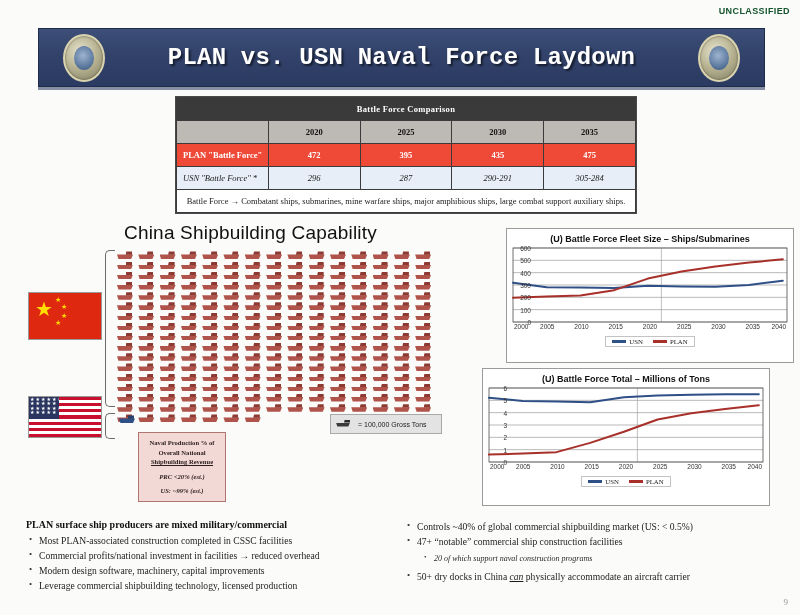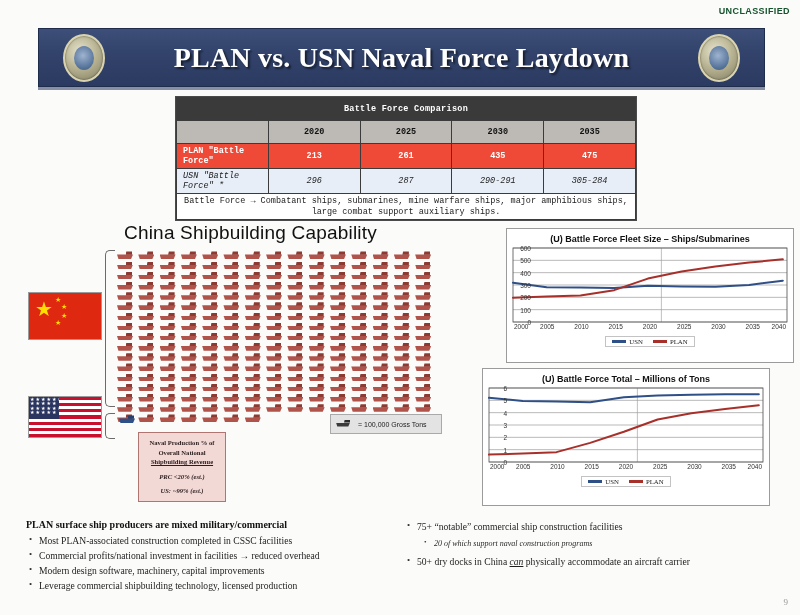--- a/index.html
+++ b/index.html
@@ -21,22 +21,22 @@
 
   
   .banner{
     position:absolute;left:38px;top:28px;width:725px;height:57px;
     background:linear-gradient(180deg,#3d4f78 0%,#32426a 45%,#2b3a61 100%);
     border:1px solid #202c4b;
     box-shadow:0 3px 0 rgba(40,55,95,.55);
     display:flex;align-items:center;justify-content:center;
   }
   .banner-title{
-    font-family:Liberation Serif, serif;
-    font-weight:bold;font-size:28px;color:#ffffff;
+    font-family:Liberation Mono, monospace;
+    font-weight:bold;font-size:24px;color:#ffffff;
     text-shadow:2px 2px 2px rgba(0,0,0,.55);
     letter-spacing:.2px;white-space:nowrap;
   }
   .seal{
     position:absolute;top:50%;transform:translateY(-50%);
     width:38px;height:44px;border-radius:50%;
     background:radial-gradient(circle at 40% 35%,#e8e4cf 0%,#b9b594 45%,#7e7a5e 100%);
     border:2px solid #d9d3b0;
     box-shadow:0 0 2px rgba(0,0,0,.6) inset;
   }
@@ -46,21 +46,21 @@
     border-radius:50%;
     background:radial-gradient(circle at 45% 40%,#9fb4cf 0%,#5d7aa0 60%,#3a5475 100%);
   }
   .seal-left{left:24px;}
   .seal-right{right:24px;}
 
   
   .table-wrap{
     position:absolute;left:175px;top:96px;width:460px;
     border:1px solid #4a4a4a;background:#0ea5e9;
-    font-family:Liberation Mono, monospace;
+    font-family:Liberation Serif, serif;
   }
   table.cmp{border-collapse:collapse;width:100%;table-layout:fixed;}
   table.cmp td,table.cmp th{
     border:1px solid #3b3b3b;padding:2px 4px;
     font-size:8.5px;text-align:center;height:18px;
   }
   .cmp-title{
     background:#3a3a3a;color:#fff;font-weight:bold;font-size:9px;
     letter-spacing:.3px;height:15px;
   }
@@ -257,22 +257,22 @@
       </tr>
       <tr>
         <td class="hdr-blank col-label"></td>
         <td class="hdr-year">2020</td>
         <td class="hdr-year">2025</td>
         <td class="hdr-year">2030</td>
         <td class="hdr-year">2035</td>
       </tr>
       <tr class="row-plan">
         <td class="rowlabel">PLAN "Battle Force"</td>
-        <td>213</td>
-        <td>261</td>
+        <td>472</td>
+        <td>395</td>
         <td>435</td>
         <td>475</td>
       </tr>
       <tr class="row-usn">
         <td class="rowlabel">USN "Battle Force" *</td>
         <td>296</td>
         <td>287</td>
         <td>290-291</td>
         <td>305-284</td>
       </tr>
@@ -678,21 +678,22 @@
     <ul class="btm">
       <li>Most PLAN-associated construction completed in CSSC facilities</li>
       <li>Commercial profits/national investment in facilities → reduced overhead</li>
       <li>Modern design software, machinery, capital improvements</li>
       <li>Leverage commercial shipbuilding technology, licensed production</li>
     </ul>
   </div>
 
   <div class="btm-col btm-right">
     <ul class="btm">
-      <li>75+ “notable” commercial ship construction facilities</li>
+      <li>Controls ~40% of global commercial shipbuilding market (US: &lt; 0.5%)</li>
+      <li>47+ “notable” commercial ship construction facilities</li>
     </ul>
     <ul class="sub">
       <li>20 of which support naval construction programs</li>
     </ul>
     <ul class="btm">
       <li id="drydock-li">50+ dry docks in China <span class="u-underline">can</span> physically accommodate an aircraft carrier</li>
     </ul>
   </div>
 
   <div class="pagenum">9</div>

